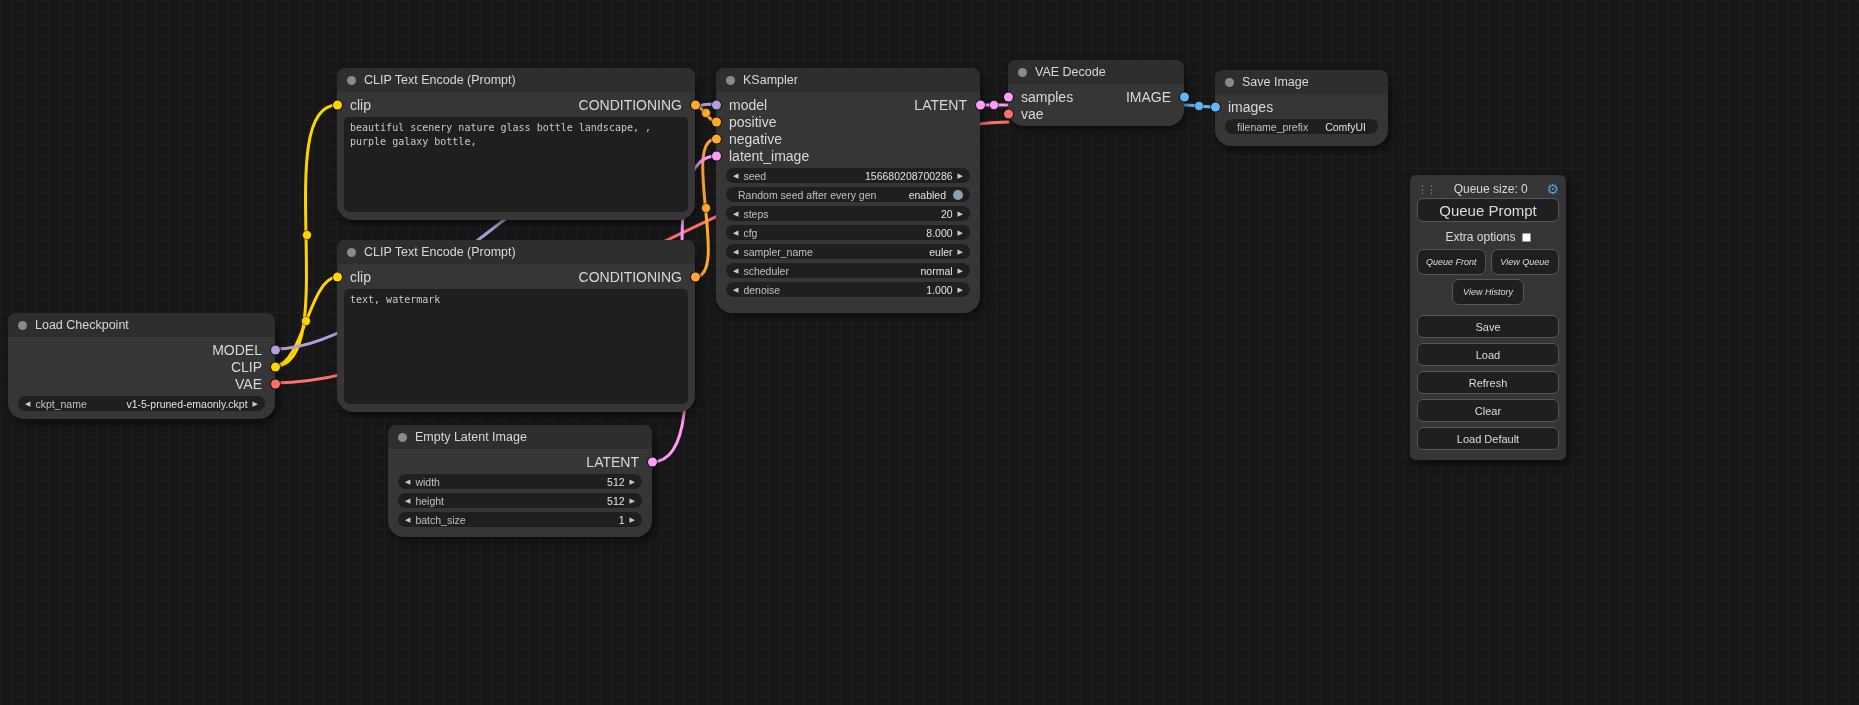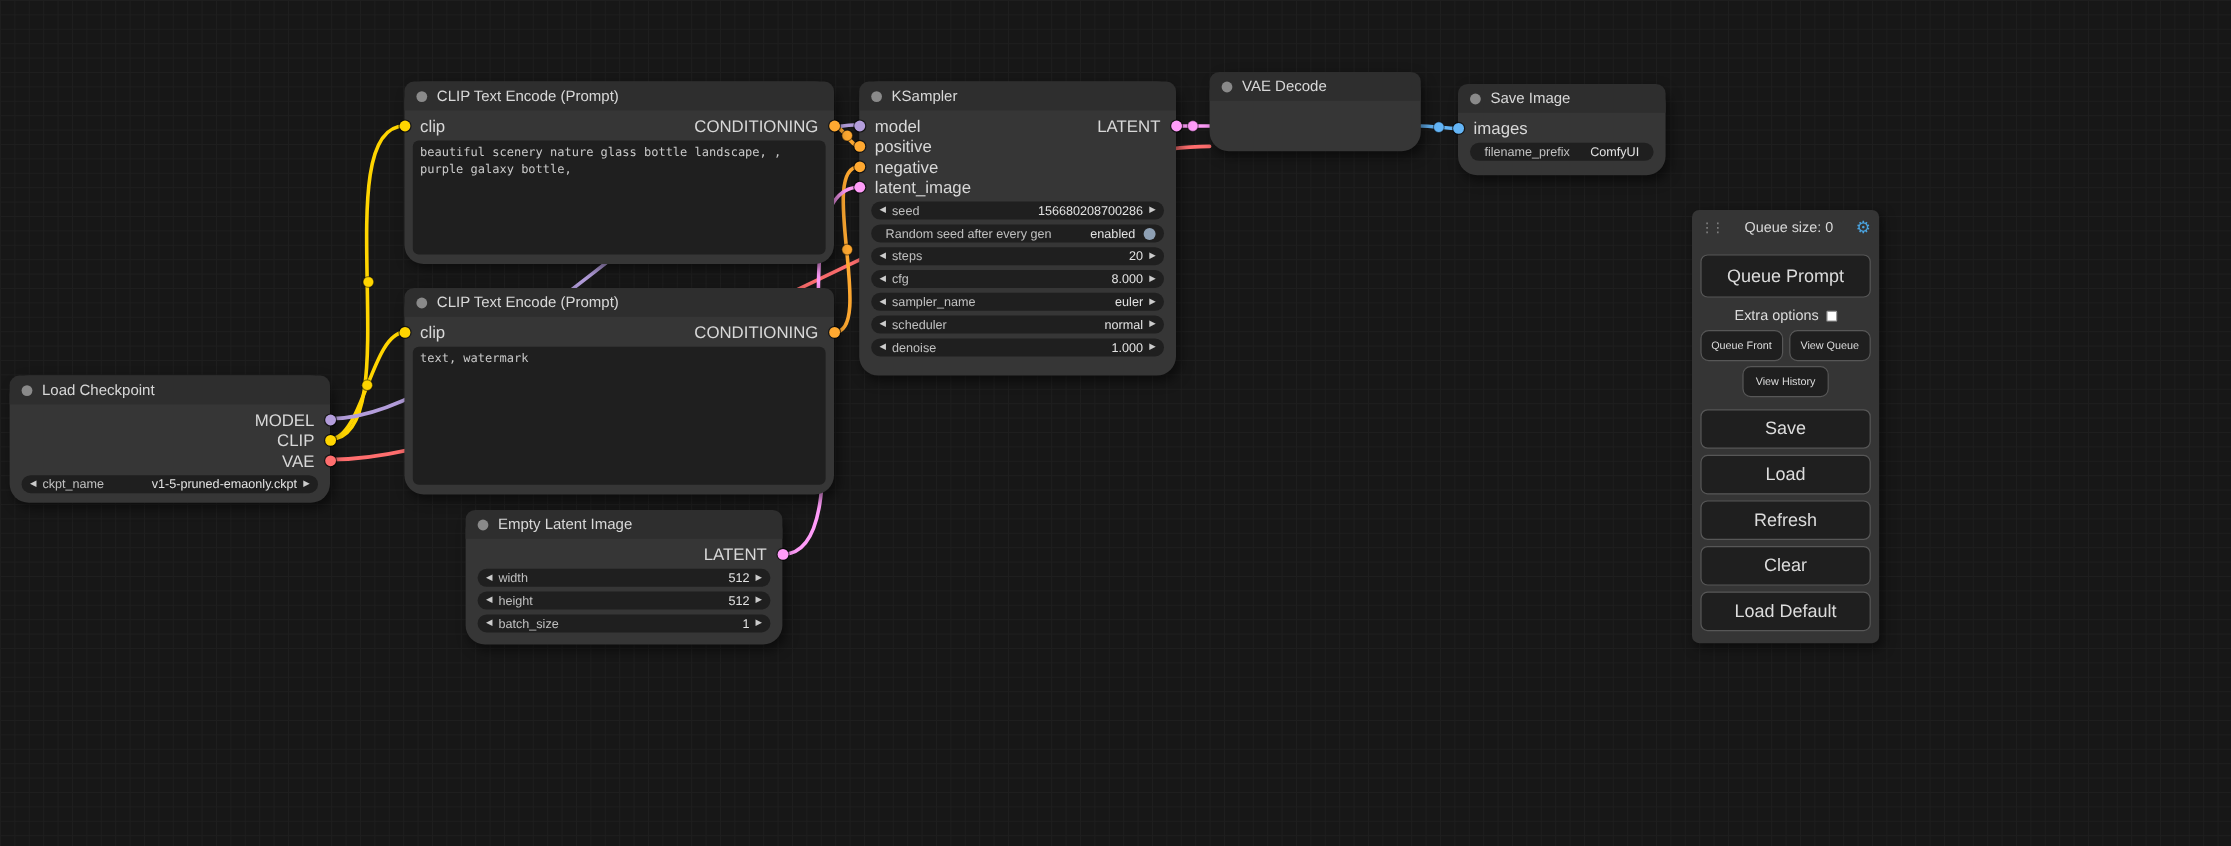--- a/index.html
+++ b/index.html
@@ -70,23 +70,23 @@
   .menu-header { display:flex; align-items:center; height:18px; font-size:12px; }
   .drag-handle { color:#8a8a8a; font-size:11px; letter-spacing:-2px; margin-right:4px; cursor:move; }
   .queue-size  { flex:1; text-align:center; color:#d8d8d8; }
   .gear { color:#4aa3df; font-size:14px; margin-left:4px; cursor:pointer; }
   .btn {
     display:flex; align-items:center; justify-content:center;
     width:100%; background:#1f1f1f; color:#dcdcdc;
     border:1px solid #575757; border-radius:6px; cursor:pointer;
     font-family:"Liberation Sans", sans-serif;
   }
-  .btn.big   { height:33px; font-size:15px; margin-top:5px; }
-  .btn.queue { height:36px; font-size:15px; margin-top:14px; }
-  .btn.pill  { height:13px; font-size:9px; border-radius:7px; padding:12px 6px; }
+  .btn.big   { height:23px; font-size:11px; margin-top:5px; }
+  .btn.queue { height:24px; font-size:15px; margin-top:0; }
+  .btn.pill  { height:13px; font-size:9px; border-radius:7px; padding:12px 6px;font-style:italic; }
   .extra-row { display:flex; align-items:center; justify-content:center; gap:6px; height:14px; margin-top:8px; font-size:12px; }
   .checkbox  { width:9px; height:9px; background:#ffffff; border:1px solid #9a9a9a; border-radius:1px; cursor:pointer; }
   .pill-row  { display:flex; gap:5px; margin-top:5px; }
   .pill-row .btn { flex:1; }
   .history-row { display:flex; justify-content:center; margin-top:4px; margin-bottom:10px; }
   .history-row .btn { width:72px; }
 </style>
 </head>
 <body>
 
@@ -269,20 +269,32 @@
     <span class="wvalue">1.000</span>
     <span class="arr">▶</span>
   </div>
 </div>
 
 <div class="node" id="n-vae">
   <div class="node-title">
     <span class="status-dot"></span>
     <span>VAE Decode</span>
   </div>
+  <div class="slots">
+    <div class="slot">
+      <span class="pin in" style="background:#FF9CF9"></span>
+      <span class="in-label">samples</span>
+      <span class="out-label">IMAGE</span>
+      <span class="pin out" style="background:#64B5F6"></span>
+    </div>
+    <div class="slot">
+      <span class="pin in" style="background:#FF6E6E"></span>
+      <span class="in-label">vae</span>
+    </div>
+  </div>
 </div>
 
 <div class="node" id="n-save">
   <div class="node-title">
     <span class="status-dot"></span>
     <span>Save Image</span>
   </div>
   <div class="slots">
     <div class="slot">
       <span class="pin in" style="background:#64B5F6"></span>

